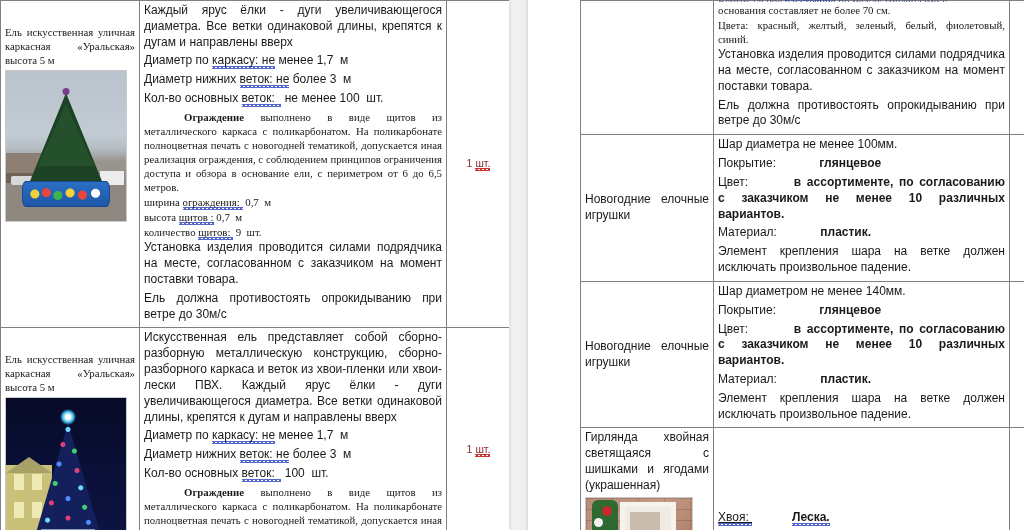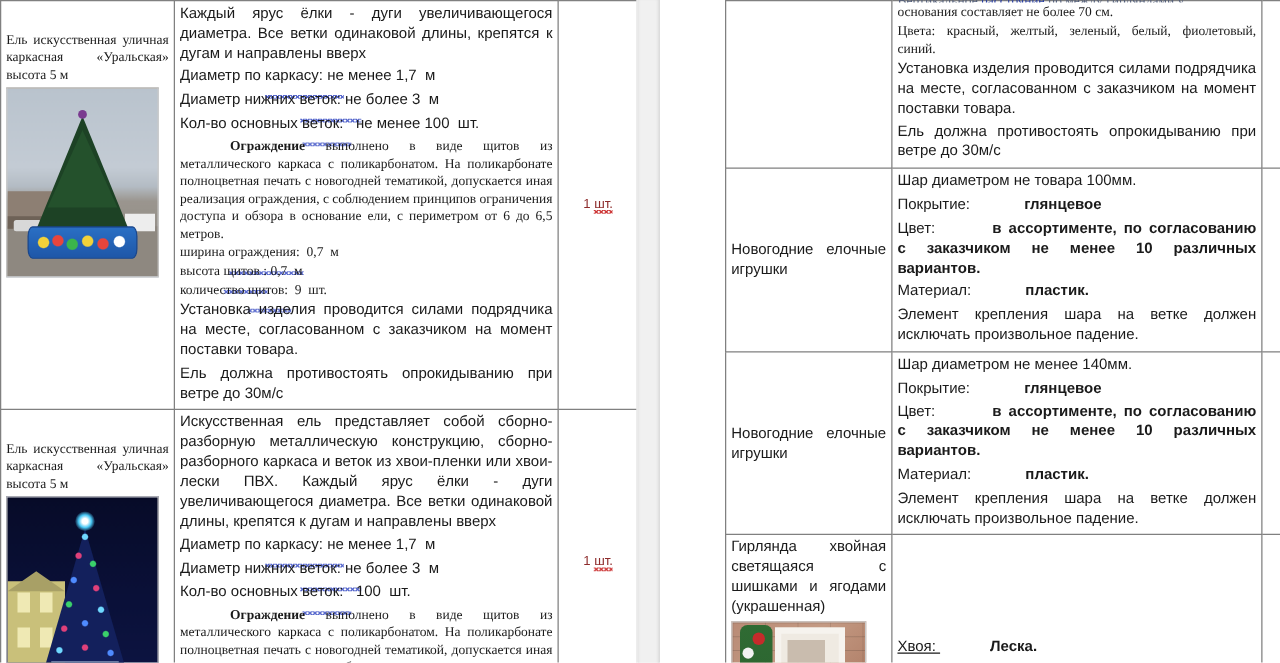--- a/index.html
+++ b/index.html
@@ -46,21 +46,21 @@
   .qty-plain{color:#222;font-size:11px;font-family:"Liberation Sans",sans-serif;}
 
   
   .sq{
     background-image:
       linear-gradient(45deg,transparent 40%,#5566cc 40%,#5566cc 60%,transparent 60%),
       linear-gradient(-45deg,transparent 40%,#5566cc 40%,#5566cc 60%,transparent 60%);
     background-size:4px 3px;
     background-repeat:repeat-x;
     background-position:0 100%;
-    padding-bottom:12px;
+    padding-bottom:2px;
   }
   .sq-red{
     background-image:
       linear-gradient(45deg,transparent 40%,#cc3333 40%,#cc3333 60%,transparent 60%),
       linear-gradient(-45deg,transparent 40%,#cc3333 40%,#cc3333 60%,transparent 60%);
     background-size:4px 3px;background-repeat:repeat-x;background-position:0 100%;
     padding-bottom:2px;
   }
   .ul{text-decoration:underline;}
 
@@ -260,21 +260,21 @@
           <td class="cell-qty">
             <span class="qty-plain"></span>
           </td>
         </tr>
 
         <tr style="height:104px">
           <td class="cell-name cell-qty" style="text-align:justify;">
             <span class="p-sans">Новогодние елочные игрушки</span>
           </td>
           <td class="cell-desc">
-            <p class="p-sans"><span>Шар диаметром не товара 100мм.</span></p>
+            <p class="p-sans"><span>Шар диаметра не менее 100мм.</span></p>
             <p class="p-sans"><span>Покрытие: </span><b class="bd">глянцевое</b></p>
             <p class="p-sans"><span>Цвет: </span><b class="bd">в ассортименте, по согласованию с заказчиком не менее 10 различных вариантов.</b></p>
             <p class="p-sans"><span>Материал: </span><b class="bd">пластик.</b></p>
             <p class="p-sans"><span>Элемент крепления шара на ветке должен исключать произвольное падение.</span></p>
           </td>
           <td class="cell-qty">
             
           </td>
         </tr>
 

